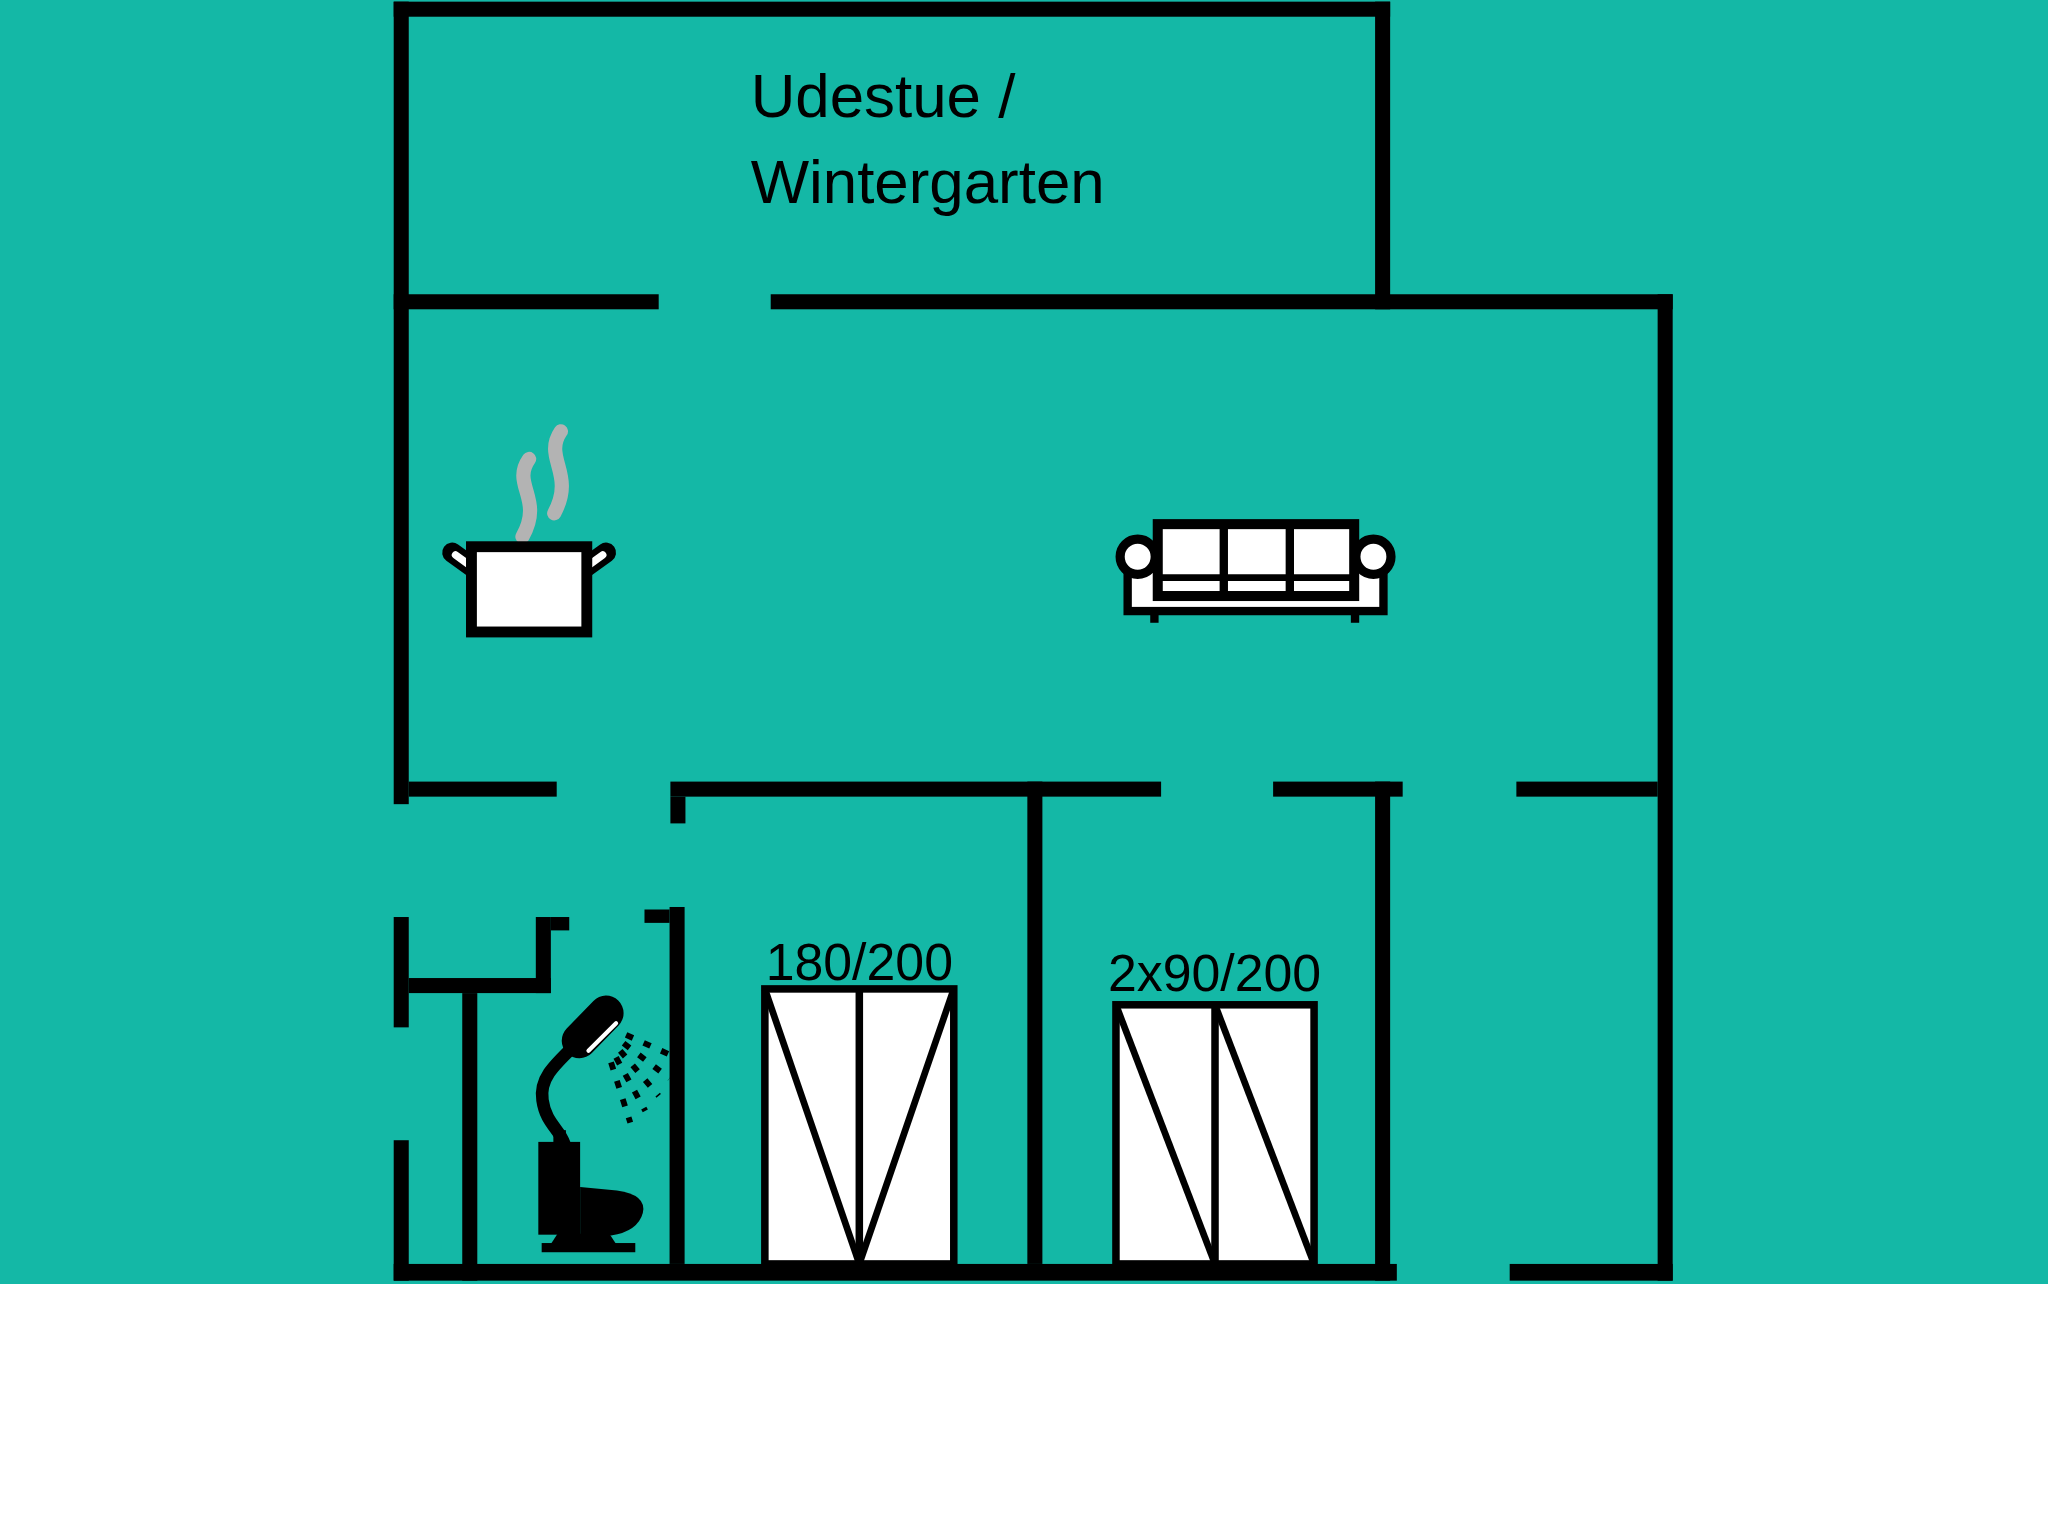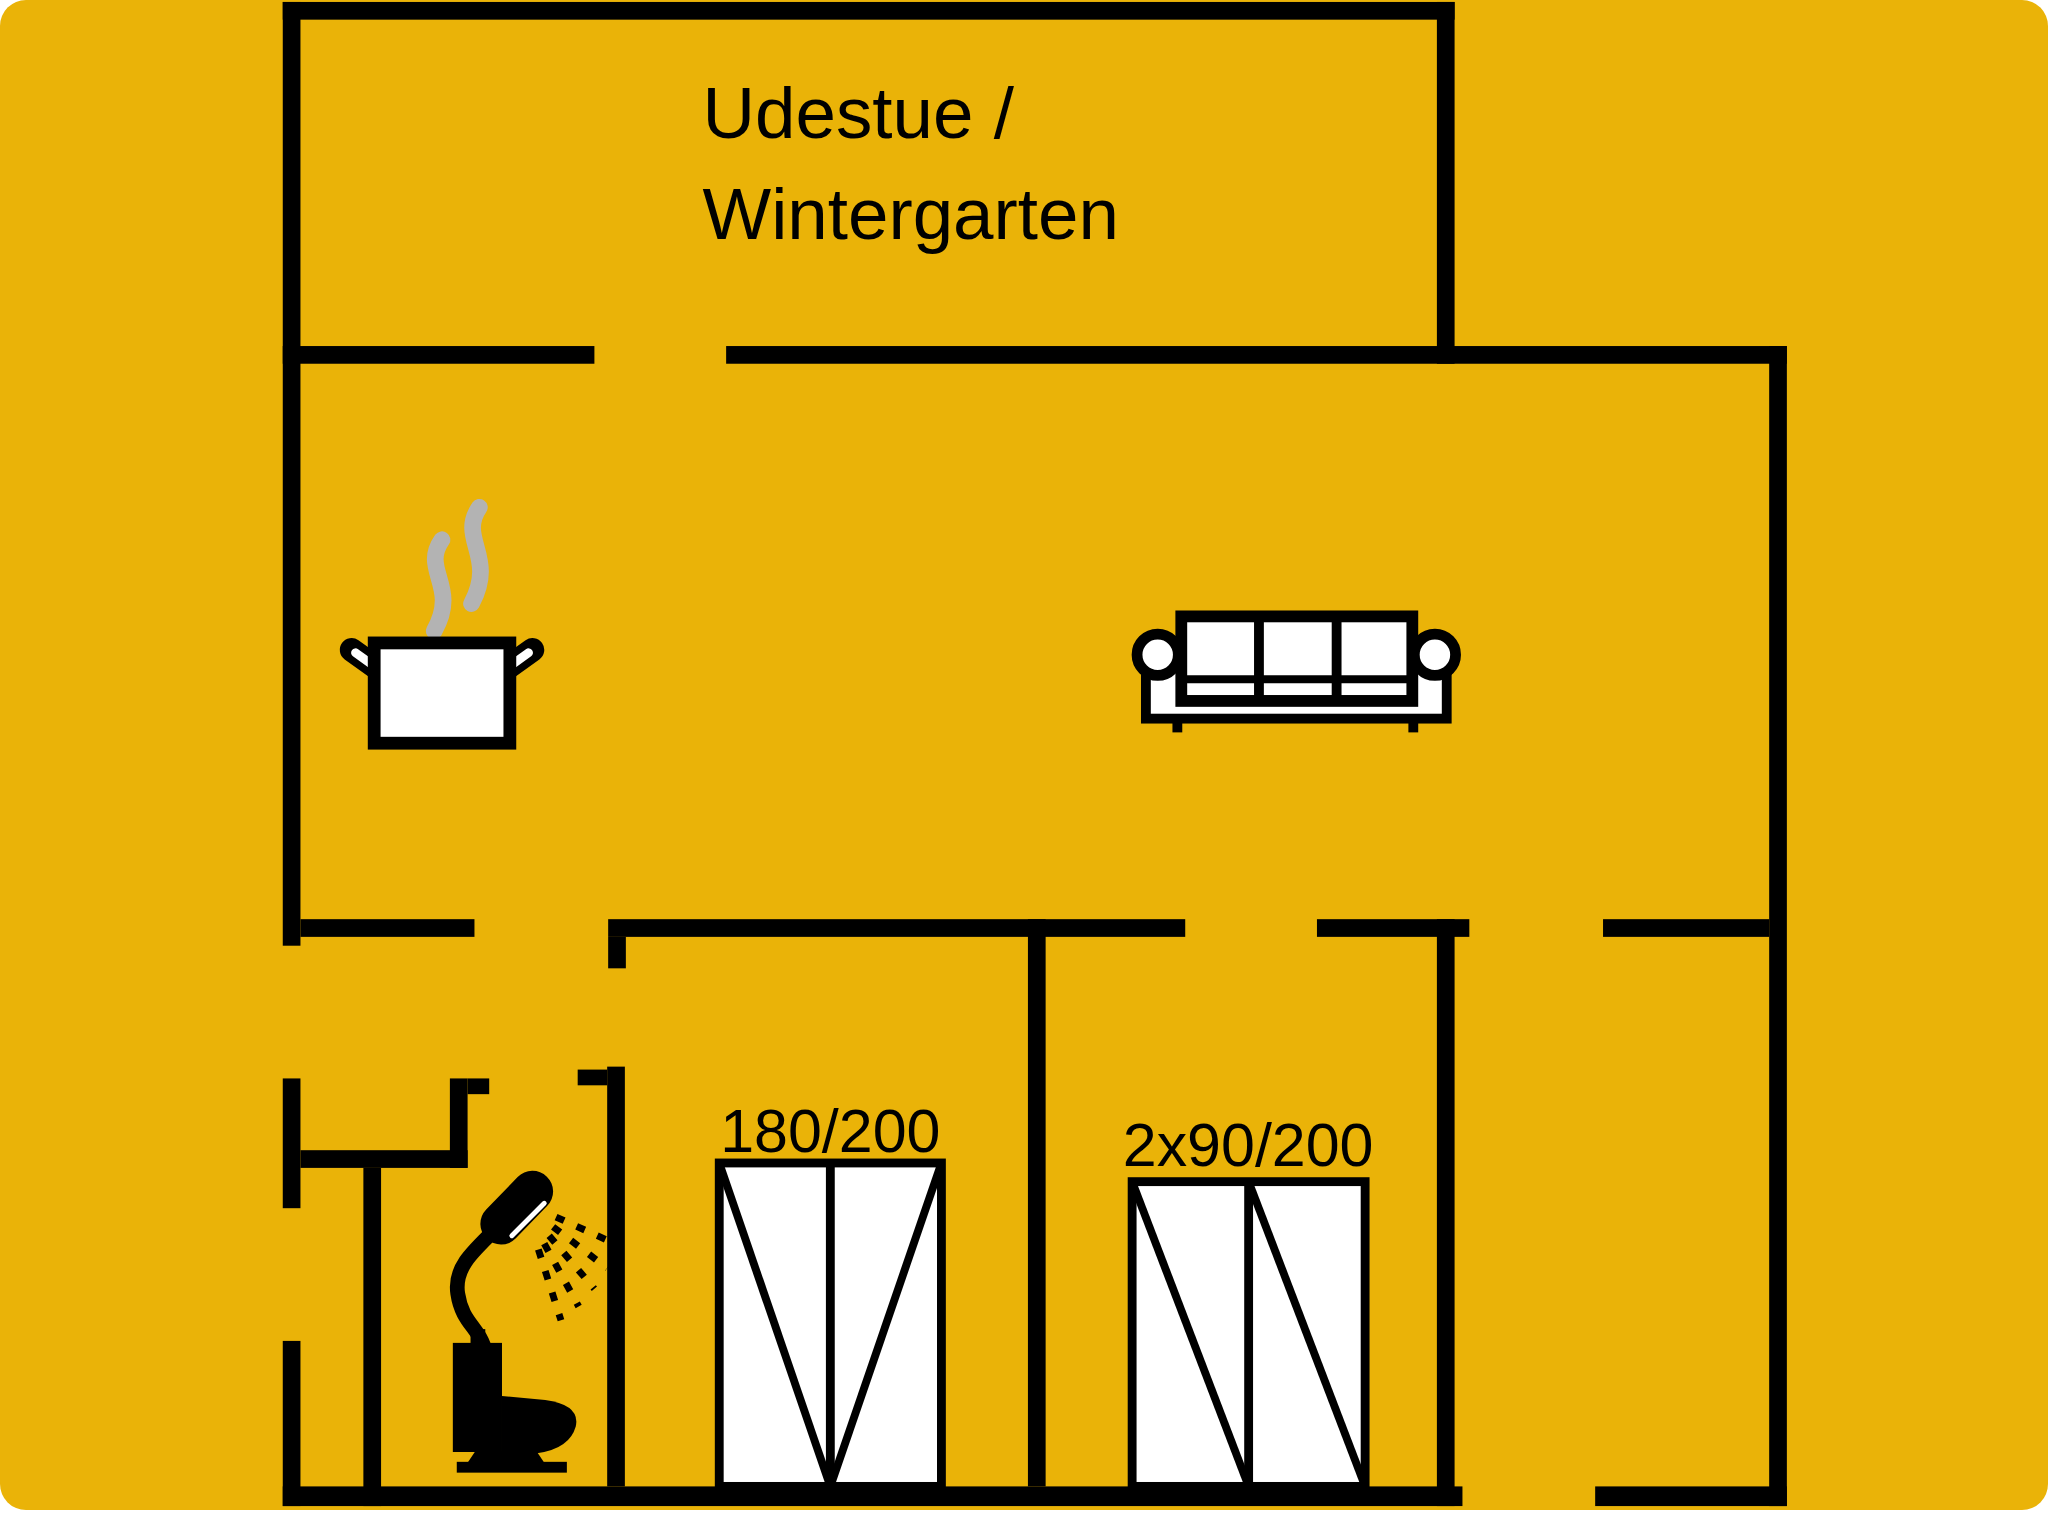--- a/index.html
+++ b/index.html
@@ -1,22 +1,21 @@
 <!DOCTYPE html>
 <html><head>
 <meta charset="utf-8">
 <style>
   html, body { margin: 0; padding: 0; background: #ffffff; }
   .stage {
     position: relative;
     width: 2048px;
-    height: 1510px;
-    background: #eab308;
+    height: 1284px;
+    background: #14b8a6;
     overflow: hidden;
-    border-radius: 26px;
   }
   svg { display: block; width: 100%; height: 100%; }
   .plan-text {
     font-family: "Liberation Sans", "DejaVu Sans", sans-serif;
     fill: #000000;
     font-weight: 400;
   }
 </style>
 </head>
 <body>

